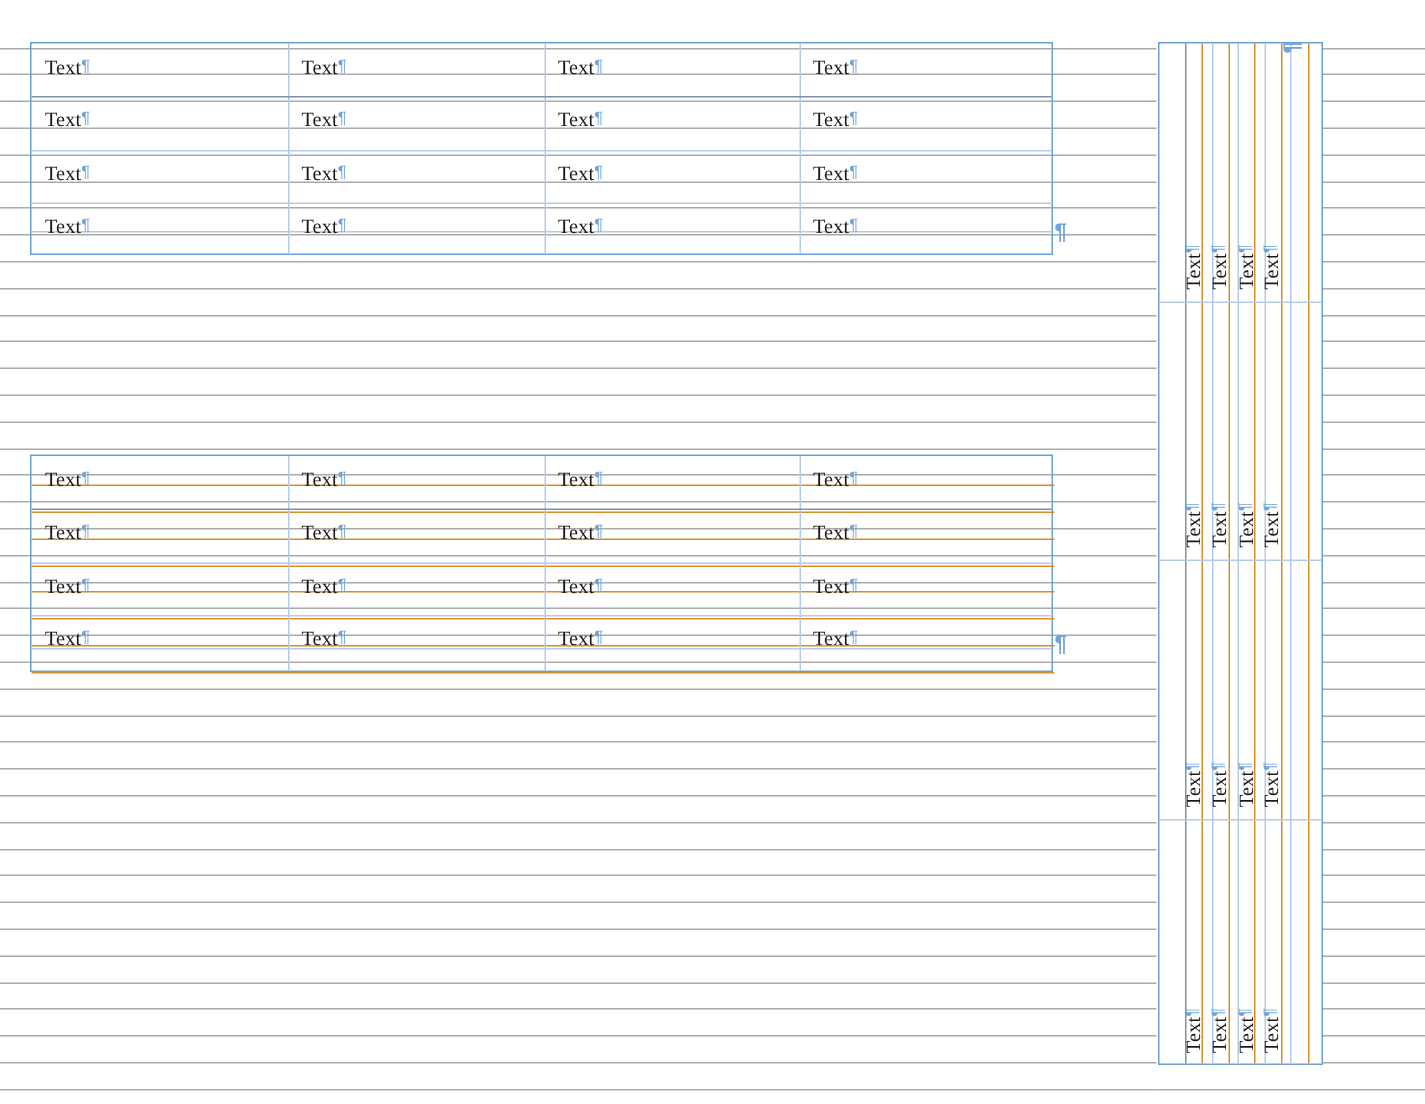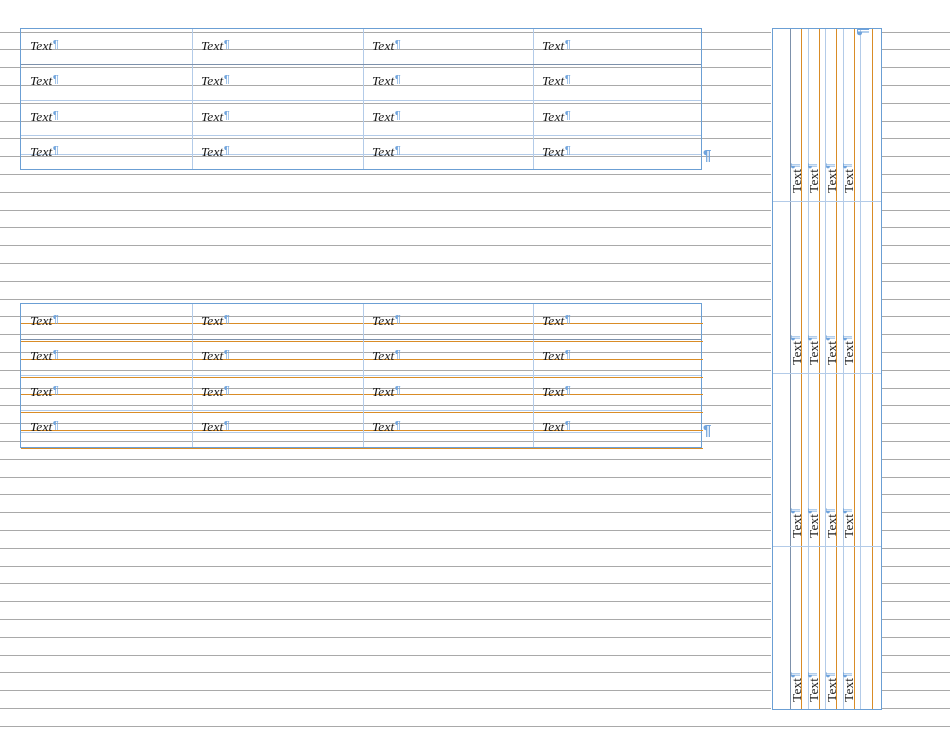--- a/index.html
+++ b/index.html
@@ -66,21 +66,20 @@
     left: 0; right: 0;
     height: 0;
     border-top: 1.4px solid #b3cbe8;
   }
   .rowsep.dark {
     border-top: 1.4px solid #7d91ab;
   }
   .celltext {
     position: absolute;
     white-space: nowrap;
-    font-style: italic;
   }
   .orule {
     position: absolute;
     height: 0;
     border-top: 1.3px solid #d98c26;
   }
 
   
   .eor {
     position: absolute;

